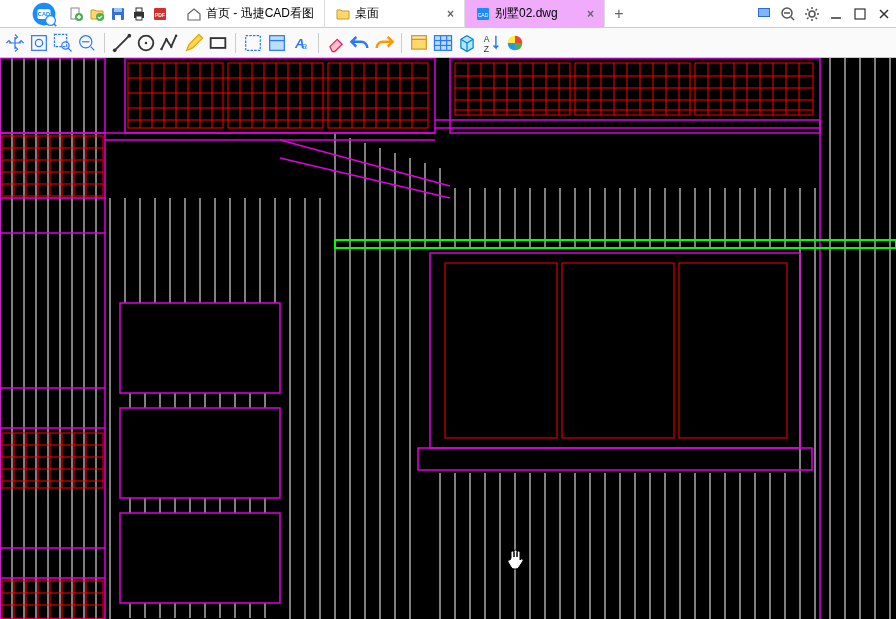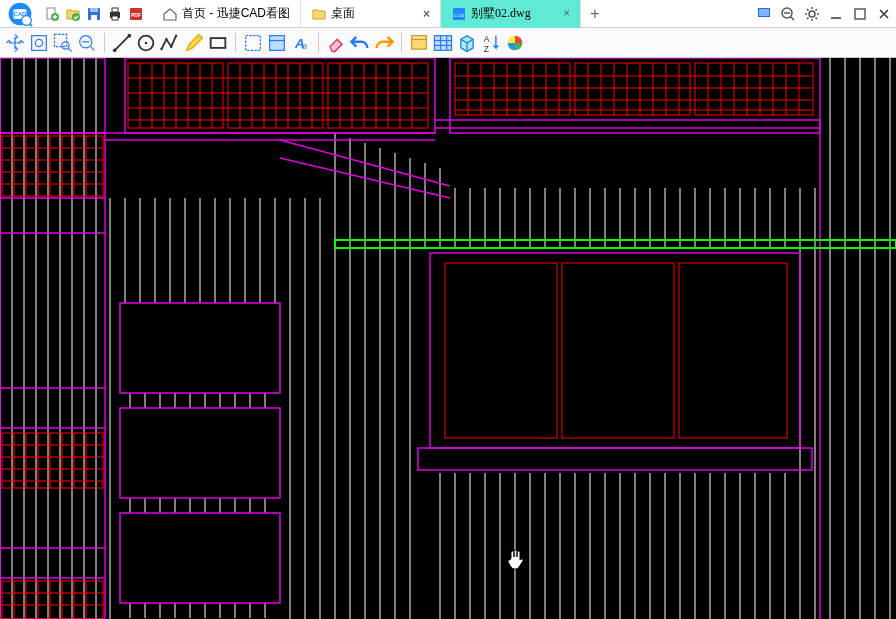--- a/index.html
+++ b/index.html
@@ -1,26 +1,26 @@
 <!DOCTYPE html>
 <html><head>
 <meta charset="utf-8">
 <style>
   * { box-sizing: border-box; margin: 0; padding: 0; }
   body { font-family: "Microsoft YaHei", Arial, sans-serif; font-size: 12px; background: #f0f0f0; width: 896px; height: 619px; overflow: hidden; }
 
-  .titlebar { height: 28px; background: #fff; display: flex; align-items: center; border-bottom: 1px solid #ccc; }
+  .titlebar { height: 28px; background: #fff; display: flex; align-items: center; border-bottom: 1px solid #ccc; padding-left: 24px; }
   .app-logo { width: 40px; height: 28px; display: flex; align-items: center; justify-content: center; }
   .app-logo svg { width: 26px; height: 26px; }
   .tb-icons { display: flex; align-items: center; gap: 1px; padding: 0 2px; }
   .tb-icon { width: 20px; height: 20px; display: flex; align-items: center; justify-content: center; cursor: pointer; }
   .tb-icon svg { width: 16px; height: 16px; }
   .tabs { flex: 1; display: flex; align-items: stretch; height: 28px; margin-left: 4px; }
   .tab { display: flex; align-items: center; padding: 0 10px; border-right: 1px solid #ddd; min-width: 140px; cursor: pointer; }
-  .tab.active { background: #5eead4; font-family: Liberation Serif, serif; }
+  .tab.active { background: #f0abfc; }
   .tab .tab-icon { width: 16px; height: 16px; margin-right: 4px; display:flex;align-items:center;justify-content:center;}
   .tab .close { margin-left: auto; color: #666; font-weight: bold; padding-left: 8px; }
   .tab-plus { width: 28px; display:flex;align-items:center;justify-content:center; color:#666; font-size:16px; cursor:pointer; }
   .win-controls { display: flex; gap: 0; margin-left: auto; }
   .win-btn { width: 24px; height: 24px; display:flex;align-items:center;justify-content:center; cursor:pointer; }
 
   .toolbar { height: 30px; background: #fafafa; border-bottom: 1px solid #c8c8c8; display:flex; align-items:center; padding: 0 4px; gap:2px; }
   .tool-btn { width: 22px; height: 22px; display:flex;align-items:center;justify-content:center; cursor:pointer; border-radius:2px; }
   .tool-sep { width:1px; height:20px; background:#ccc; margin:0 4px; }
 

